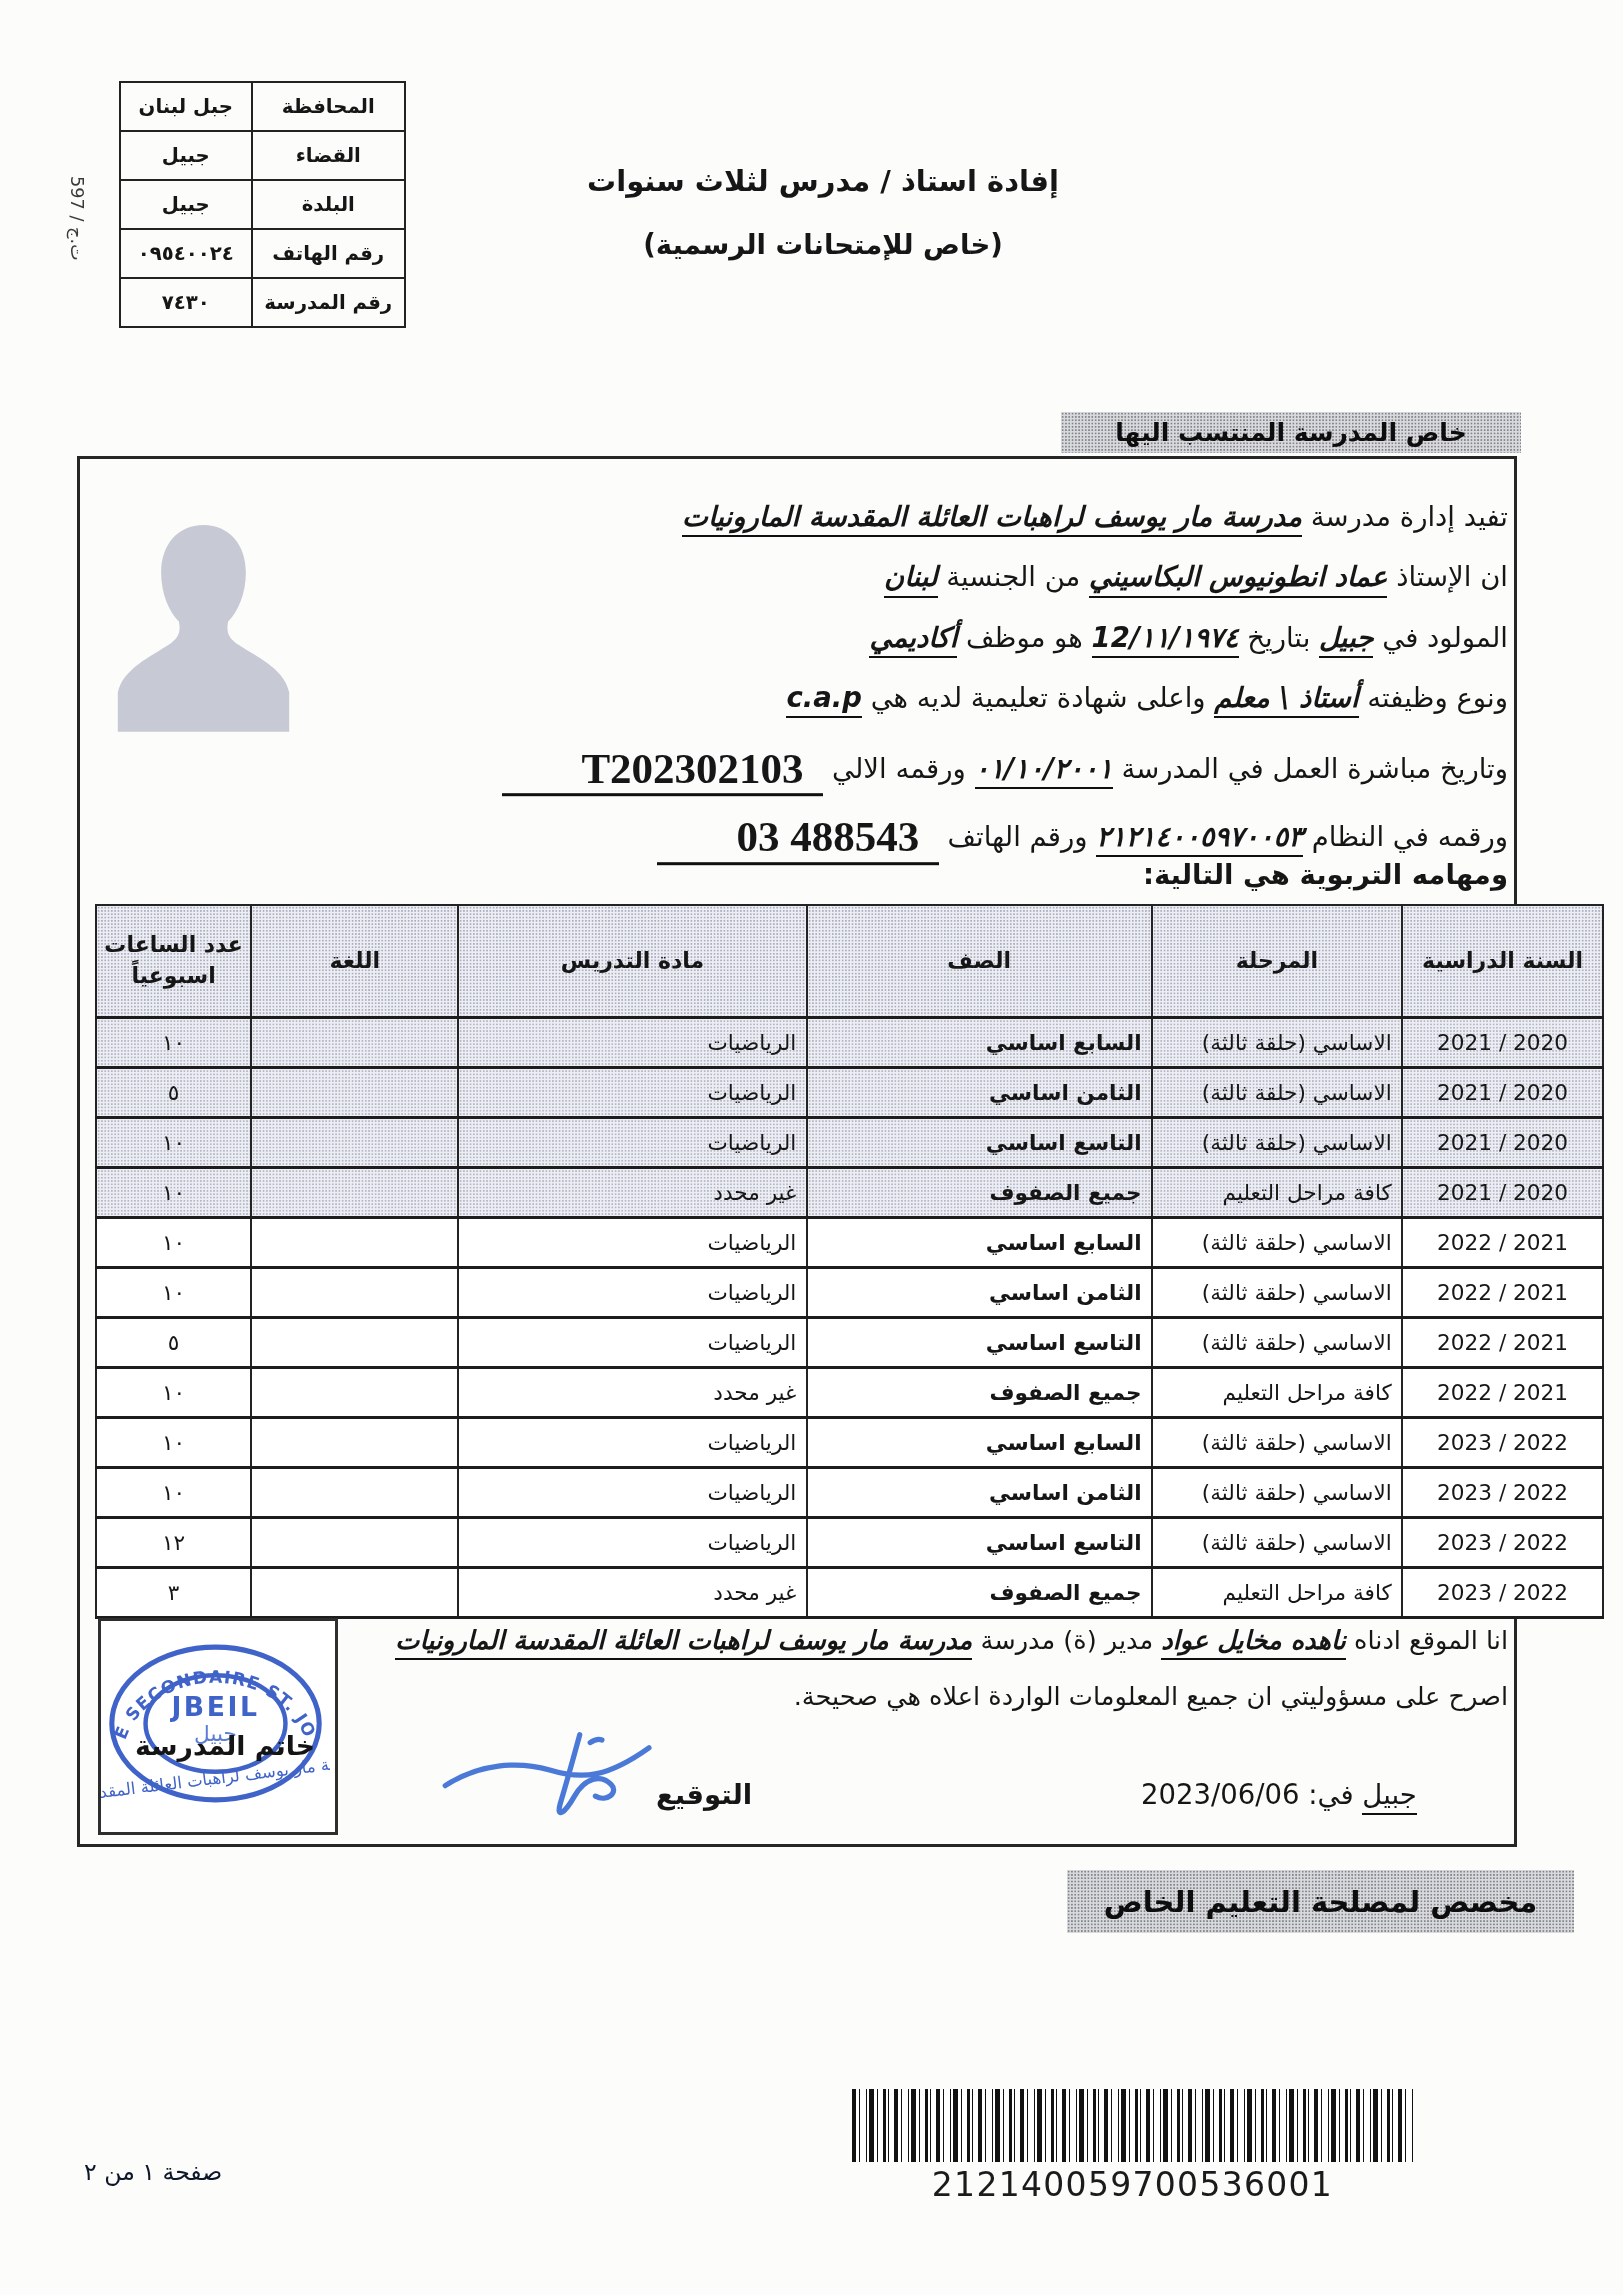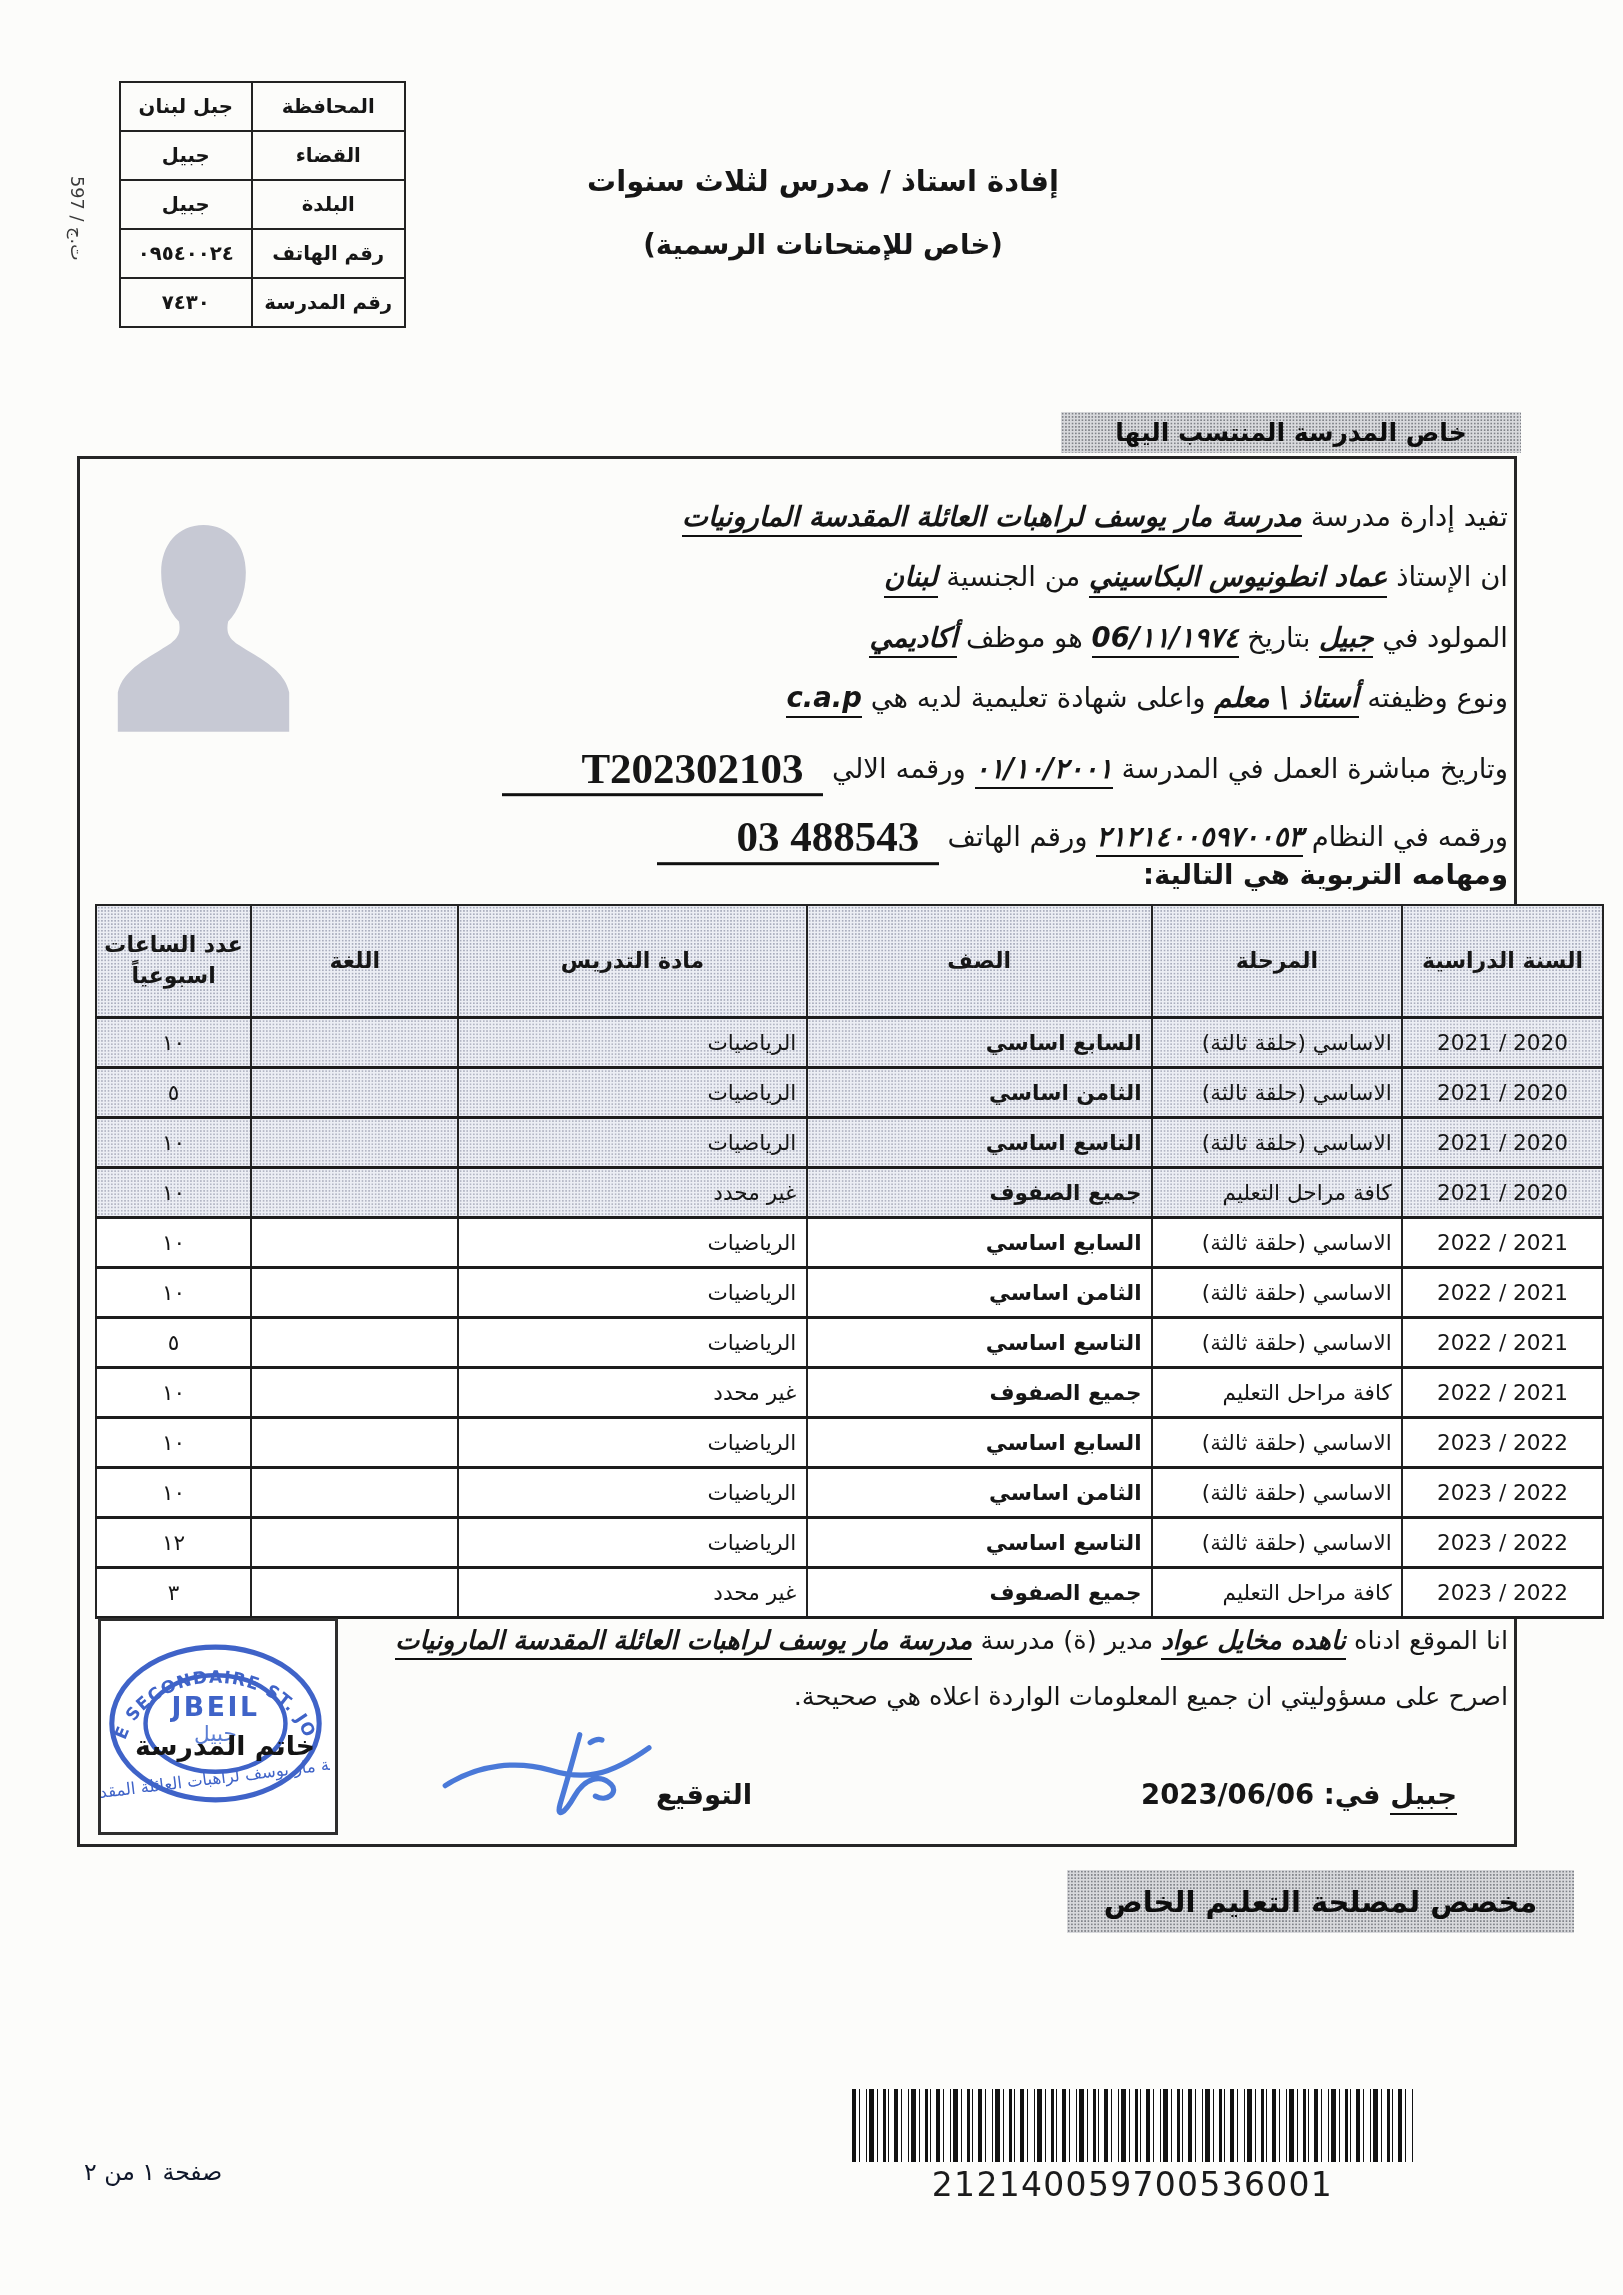--- a/index.html
+++ b/index.html
@@ -69,21 +69,21 @@
   
   .decl{position:absolute;right:115px;left:348px;top:1625px;direction:rtl;text-align:right;font-size:25.6px;}
 
   
   .stamp-box{position:absolute;left:98px;top:1618px;width:234px;height:211px;border:3.9px solid #2e2e2e;background:#fff;}
   .stamp-box svg{position:absolute;left:0;top:3.9px;}
 
   
   .sig-label{position:absolute;left:656px;top:1778px;direction:rtl;font-size:27.5px;font-weight:700;}
   .signature{position:absolute;left:433px;top:1723px;}
-  .date-line{position:absolute;left:1141px;top:1778px;direction:rtl;font-size:27.5px;font-weight:700;}
+  .date-line{position:absolute;left:1141px;top:1778px;direction:rtl;font-size:27.5px;font-weight:400;}
   .date-line .place{border-bottom:2.6px solid #101010;padding-bottom:2.6px;}
   .date-line .num{direction:ltr;unicode-bidi:embed;}
 
   
   .barcode{position:absolute;left:852px;top:2089px;width:561px;height:73px;
      background-image:repeating-linear-gradient(90deg,
        #121212 0 3.9px,#fff 3.9px 6.6px,
        #121212 6.6px 8.5px,#fff 8.5px 13.8px,
        #121212 13.8px 15px,#fff 15px 17px,
        #121212 17px 22px,#fff 22px 25px,
@@ -138,21 +138,21 @@
 
   <div class="photo">
     <svg width="197" height="231" viewBox="0 0 100 112">
       <path d="M50 7 C37 7 28.5 17 28.5 31 C28.5 42 32.5 51 37.5 56 C38.5 61 37.5 64 33.5 67 C23 74 9 80 6.5 92 L6.5 112 L93.5 112 L93.5 92 C91 80 77 74 66.5 67 C62.5 64 61.5 61 62.5 56 C67.5 51 71.5 42 71.5 31 C71.5 17 63 7 50 7 Z" fill="#c7c9d4"></path>
     </svg>
   </div>
 
   <div class="intro" id="intro-lines">
       <div class="rich-line"><span>تفيد إدارة مدرسة </span><span class="seg-b seg-u">مدرسة مار يوسف لراهبات العائلة المقدسة المارونيات</span></div>
       <div class="rich-line"><span>ان الإستاذ </span><span class="seg-b seg-u">عماد انطونيوس البكاسيني</span><span> من الجنسية </span><span class="seg-b seg-u">لبنان</span></div>
-      <div class="rich-line"><span>المولود في </span><span class="seg-b seg-u">جبيل</span><span> بتاريخ </span><span class="seg-b seg-u">06/١١/١٩٧٤</span><span> هو موظف </span><span class="seg-b seg-u">أكاديمي</span></div>
+      <div class="rich-line"><span>المولود في </span><span class="seg-b seg-u">جبيل</span><span> بتاريخ </span><span class="seg-b seg-u">12/١١/١٩٧٤</span><span> هو موظف </span><span class="seg-b seg-u">أكاديمي</span></div>
       <div class="rich-line"><span>ونوع وظيفته </span><span class="seg-b seg-u">أستاذ \ معلم</span><span> واعلى شهادة تعليمية لديه هي </span><span class="seg-b seg-u seg-ltr">c.a.p</span></div>
       <div class="rich-line"><span>وتاريخ مباشرة العمل في المدرسة </span><span class="seg-b seg-u">٠١/١٠/٢٠٠١</span><span> ورقمه الالي </span><span class="seg-num">T202302103</span></div>
       <div class="rich-line"><span>ورقمه في النظام </span><span class="seg-b seg-u">٢١٢١٤٠٠٥٩٧٠٠٥٣</span><span> ورقم الهاتف </span><span class="seg-num">03 488543</span></div>
     </div>
   <div class="duties-heading">ومهامه التربوية هي التالية:</div>
 
   <table class="duty-table">
     <thead>
         <tr id="duty-head">
           <th class="col-year">السنة الدراسية</th>

